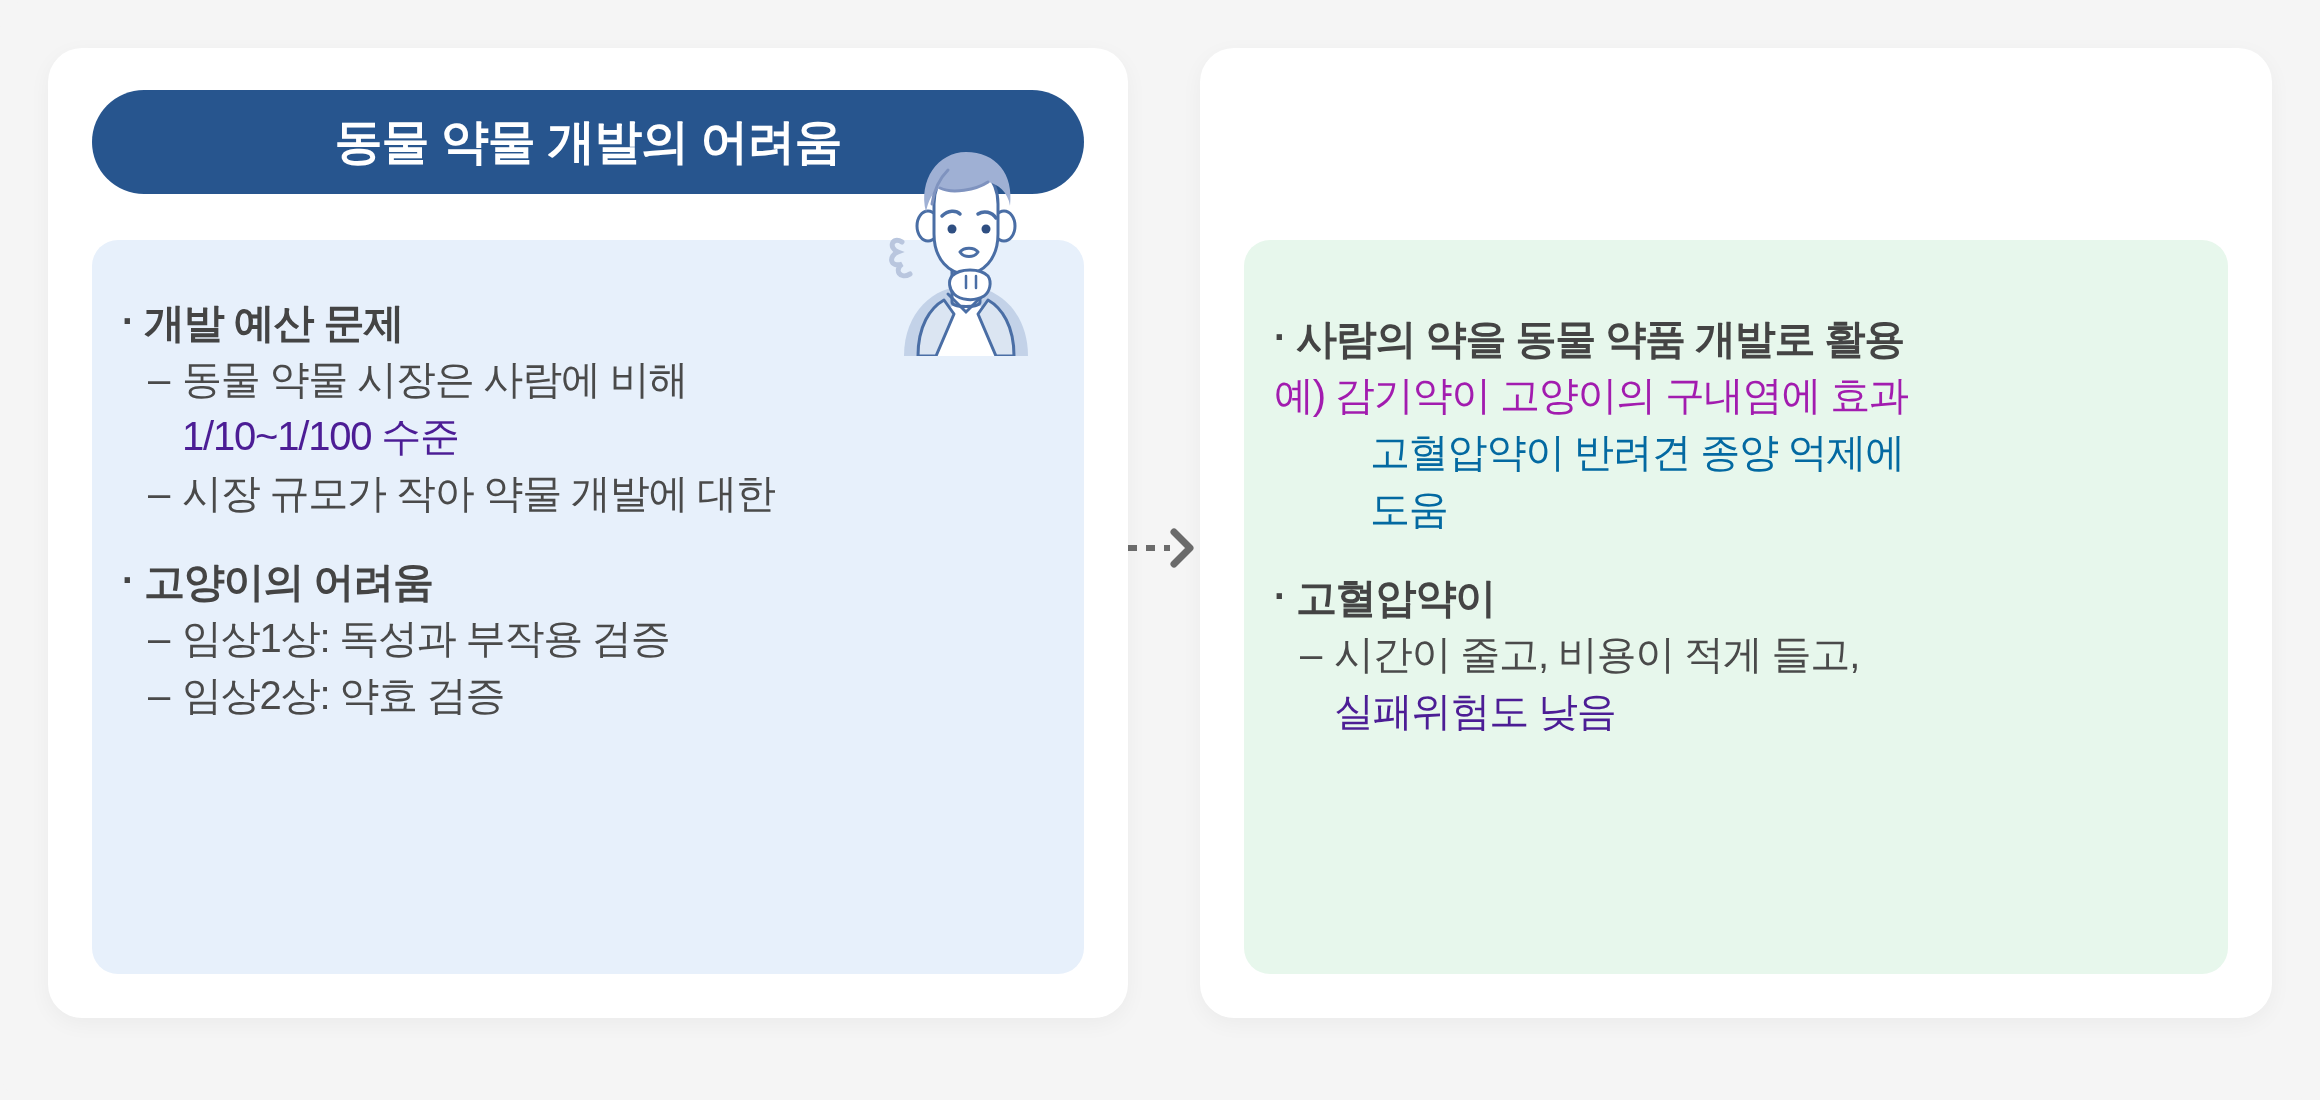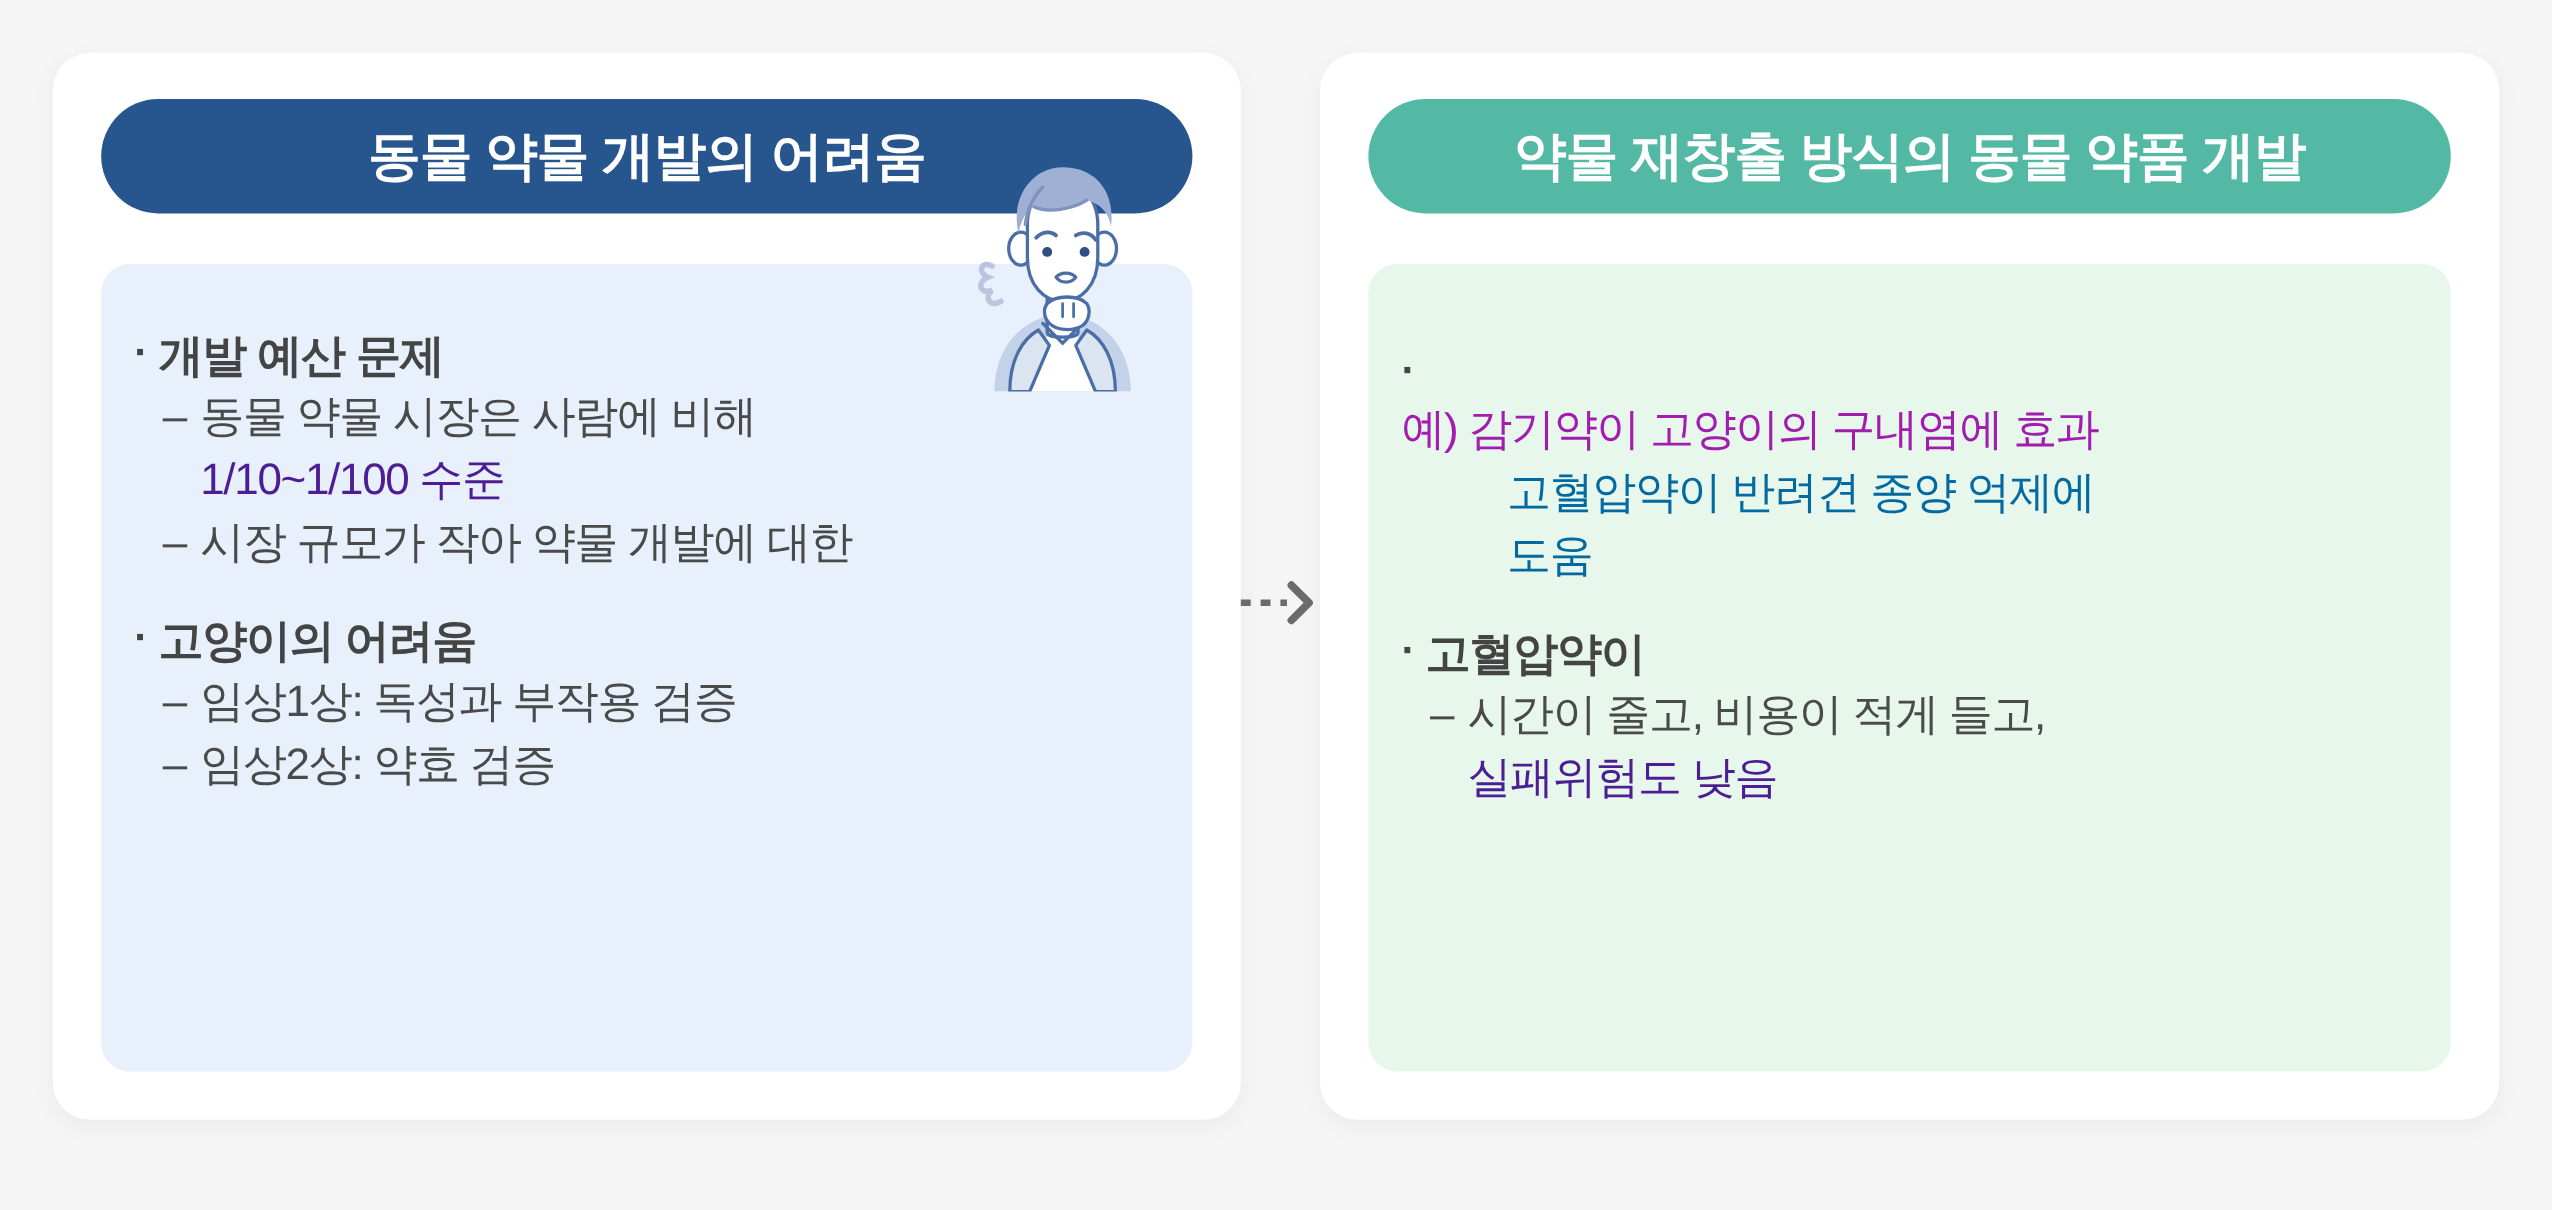--- a/index.html
+++ b/index.html
@@ -250,29 +250,27 @@
     </div>
   </div>
 
   <svg class="connector" viewBox="0 0 76 60" aria-hidden="true">
     <line x1="4" y1="30" x2="46" y2="30" stroke="#6b6b6b" stroke-width="6" stroke-linecap="butt" stroke-dasharray="9 9"></line>
     <polyline points="50,14 66,30 50,46" fill="none" stroke="#6b6b6b" stroke-width="7" stroke-linecap="round" stroke-linejoin="round"></polyline>
   </svg>
 
   <div class="card card-right">
 
-    <div class="pill pill-right">
-      <span>약물 재창출 방식의 동물 약품 개발</span>
-    </div>
 
     <div class="panel panel-green">
 
       <div class="group">
         <div class="bullet-line">
           <span class="bullet-dot">·</span>
+          <span>사람의 약을 동물 약품 개발로 활용</span>
         </div>
         <div class="plain-line">예) 감기약이 고양이의 구내염에 효과</div>
         <div class="plain-indent">고혈압약이 반려견 종양 억제에</div>
         <div class="plain-indent">도움</div>
       </div>
 
       <div class="group">
         <div class="bullet-line">
           <span class="bullet-dot">·</span>
           <span>고혈압약이</span>

